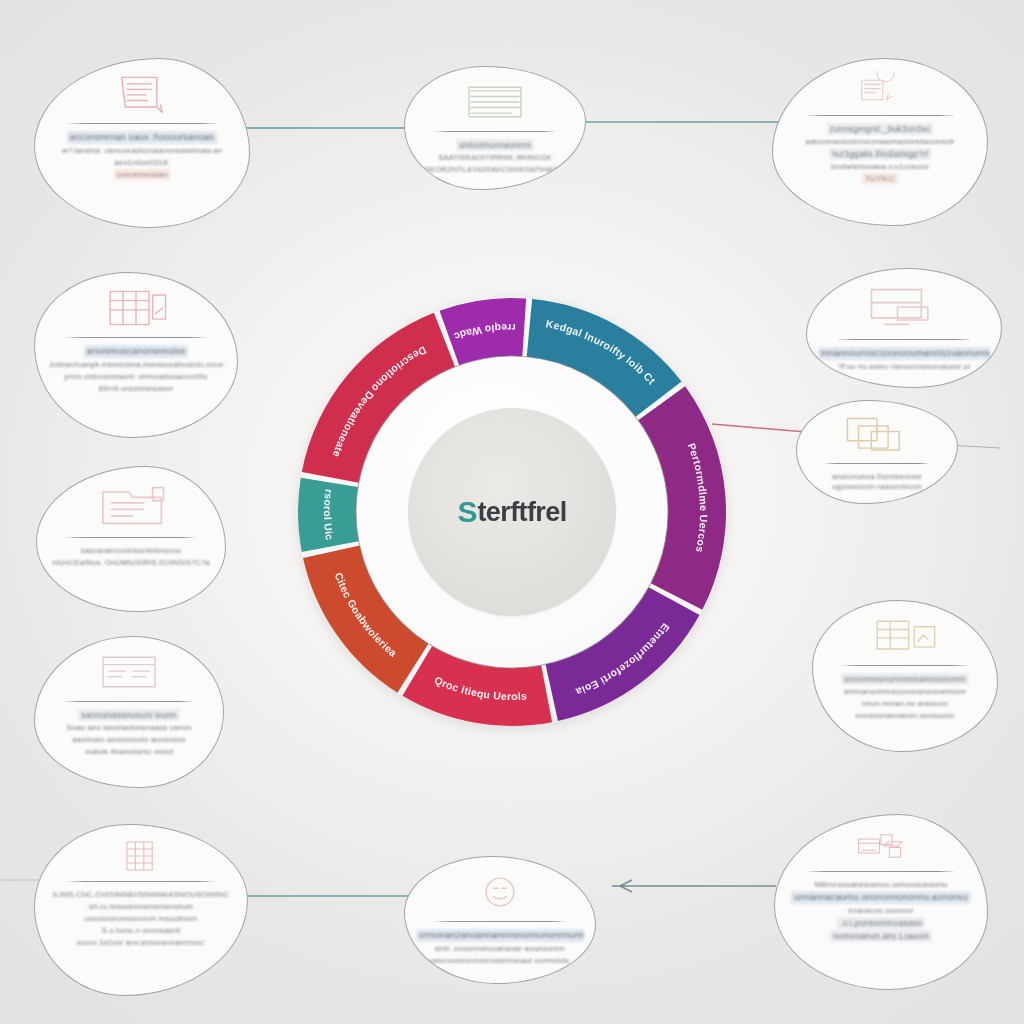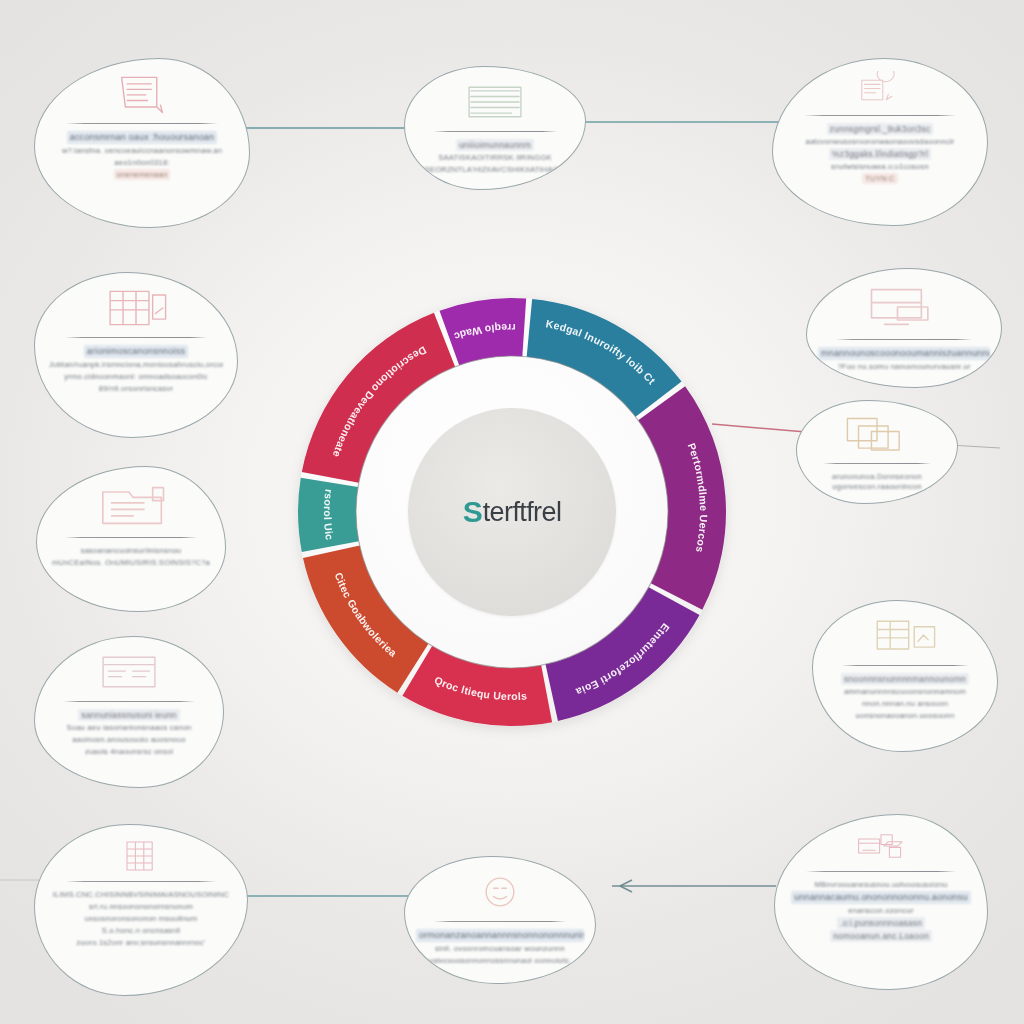--- a/index.html
+++ b/index.html
@@ -77,21 +77,21 @@
     background:radial-gradient(circle at 44% 38%,#eceae6 0%,#e2e0dc 58%,#dad8d4 100%);
     display:flex;align-items:center;justify-content:center;
     box-shadow:0 1px 3px rgba(0,0,0,.06);
   }
   #logo{display:flex;align-items:center;gap:1px;filter:blur(.35px);}
   #logo .mark{
     font-size:30px;font-weight:800;color:#2f9a93;
     line-height:1;margin-right:-1px;
   }
   #logo .word{
-    font-size:27px;font-weight:400;color:#3a3f46;
+    font-size:27px;font-weight:700;color:#3a3f46;
     letter-spacing:-.6px;line-height:1;
   }
 </style>
 </head>
 <body>
 
 <div id="stage">
 
   <div class="paper"></div>
 

